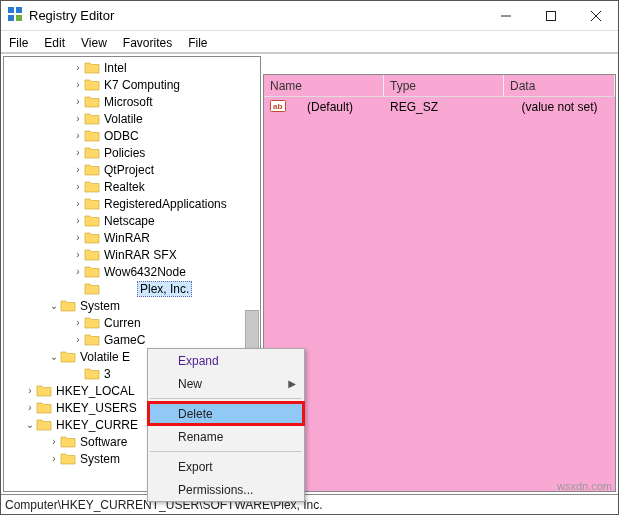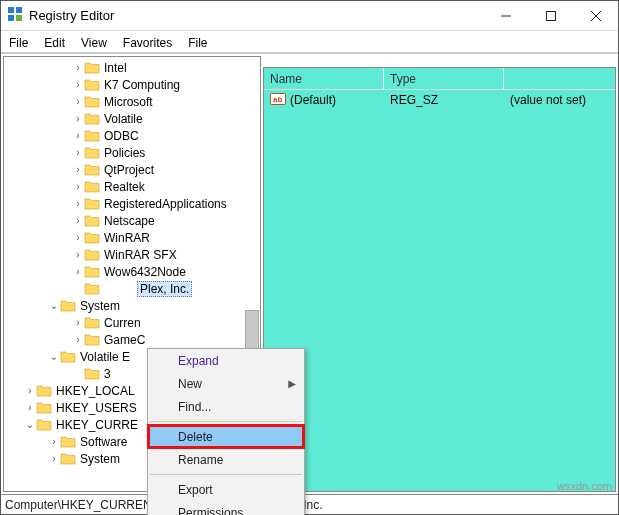--- a/index.html
+++ b/index.html
@@ -16,31 +16,31 @@
   .treepane-inner { padding:2px 0 2px 0; overflow:hidden; }
   .row { display:flex; align-items:center; height:17px; white-space:nowrap; position:relative; }
   .row .label { padding-left:2px; }
   .row.sel .label { background:#cde8ff; border:1px dotted #66a; padding:0 2px;margin-left:35px; }
   .caret { width:12px; display:flex; align-items:center; justify-content:center; color:#555; font-size:10px; }
   .caret.blank { visibility:hidden; }
   .folder { width:16px; height:16px; display:flex; align-items:center; justify-content:center; margin-right:2px; }
   .folder svg { width:16px; height:16px; }
   .guides { color:#c0c0c0; }
   .tree-scroll-thumb { position:absolute; right:1px; top:253px; width:14px; height:48px; background:#c8c8c8; border:1px solid #aaa; }
-  .listpane { flex:1; border:1px solid #888; margin:13px 2px 2px 1px; display:flex; flex-direction:column; background:#5eead4; }
+  .listpane { flex:1; border:1px solid #888; margin:20px 2px 2px 1px; display:flex; flex-direction:column; background:#f9a8d4; }
   .listheader { display:flex; height:22px; border-bottom:1px solid #ddd; }
   .col { display:flex; align-items:center; padding:0 6px; border-right:1px solid #eee; font-size:12px; color:#333;}
   .col.name { width:120px; }
   .col.type { width:120px; }
   .col.data { flex:1; }
   .listrow { display:flex; height:20px; align-items:center; }
   .cell { padding:0 6px; font-size:12px; }
-  .cell.name { width:120px; display:flex; align-items:center; gap:4px;}
+  .cell.name { width:120px; display:flex; align-items:center; gap:21px;}
   .cell.type { width:120px; }
-  .cell.data { flex:1; }
+  .cell.data { flex:1;text-align:center; }
   .statusbar { height:20px; border-top:1px solid #888; display:flex; align-items:center; padding:0 4px; font-size:12px; color:#222; }
   .watermark { position:absolute; right:6px; bottom:22px; font-size:11px; color:#999; }
   .ctxmenu { position:absolute; left:146px; top:347px; width:158px; background:#f2f2f2; border:1px solid #a8a8a8; box-shadow:2px 2px 4px rgba(0,0,0,0.25); font-size:12px; z-index:50; }
   .ctxitem { height:23px; display:flex; align-items:center; padding:0 26px 0 30px; position:relative; color:#222;}
   .ctxitem.disabled { color:#4c1d95; }
   .ctxitem .sub { position:absolute; right:8px; font-size:10px; color:#555;}
   .ctxitem.highlight { background:#90c8f6; }
   .ctxitem.boxed { outline:3px solid #e11; outline-offset:-2px; }
   .ctxsep { height:1px; background:#c8c8c8; margin:3px 2px; }
   .ab-icon { width:16px; height:16px; }
@@ -336,20 +336,21 @@
             <span class="label">System</span>
           </div>
         </div>
       <div class="tree-scroll-thumb"></div>
     </div>
 
     <div class="listpane">
       <div class="listheader">
         <div class="col name">Name</div>
         <div class="col type">Type</div>
+        <div class="col data">Data</div>
       </div>
       <div class="listrow">
         <div class="cell name">
           <span>
             <svg class="ab-icon" viewBox="0 0 16 16">
               <rect x="0.5" y="2.5" width="15" height="11" rx="1" fill="#fff" stroke="#c04a2b"></rect>
               <text x="3" y="11" font-size="8" fill="#c04a2b" font-weight="bold">ab</text>
             </svg>
           </span>
           <span>(Default)</span>
@@ -367,23 +368,20 @@
   <div class="watermark">wsxdn.com</div>
 
   <div class="ctxmenu">
     <div class="ctxitem disabled">
         <span>Expand</span>
       </div>
     <div class="ctxitem">
         <span>New</span>
         <span class="sub">▶</span>
       </div>
-    <div class="ctxitem">
-        <span>Find...</span>
-      </div>
     <div class="ctxsep"></div>
     <div class="ctxitem highlight boxed">
         <span>Delete</span>
       </div>
     <div class="ctxitem">
         <span>Rename</span>
       </div>
     <div class="ctxsep"></div>
     <div class="ctxitem">
         <span>Export</span>

